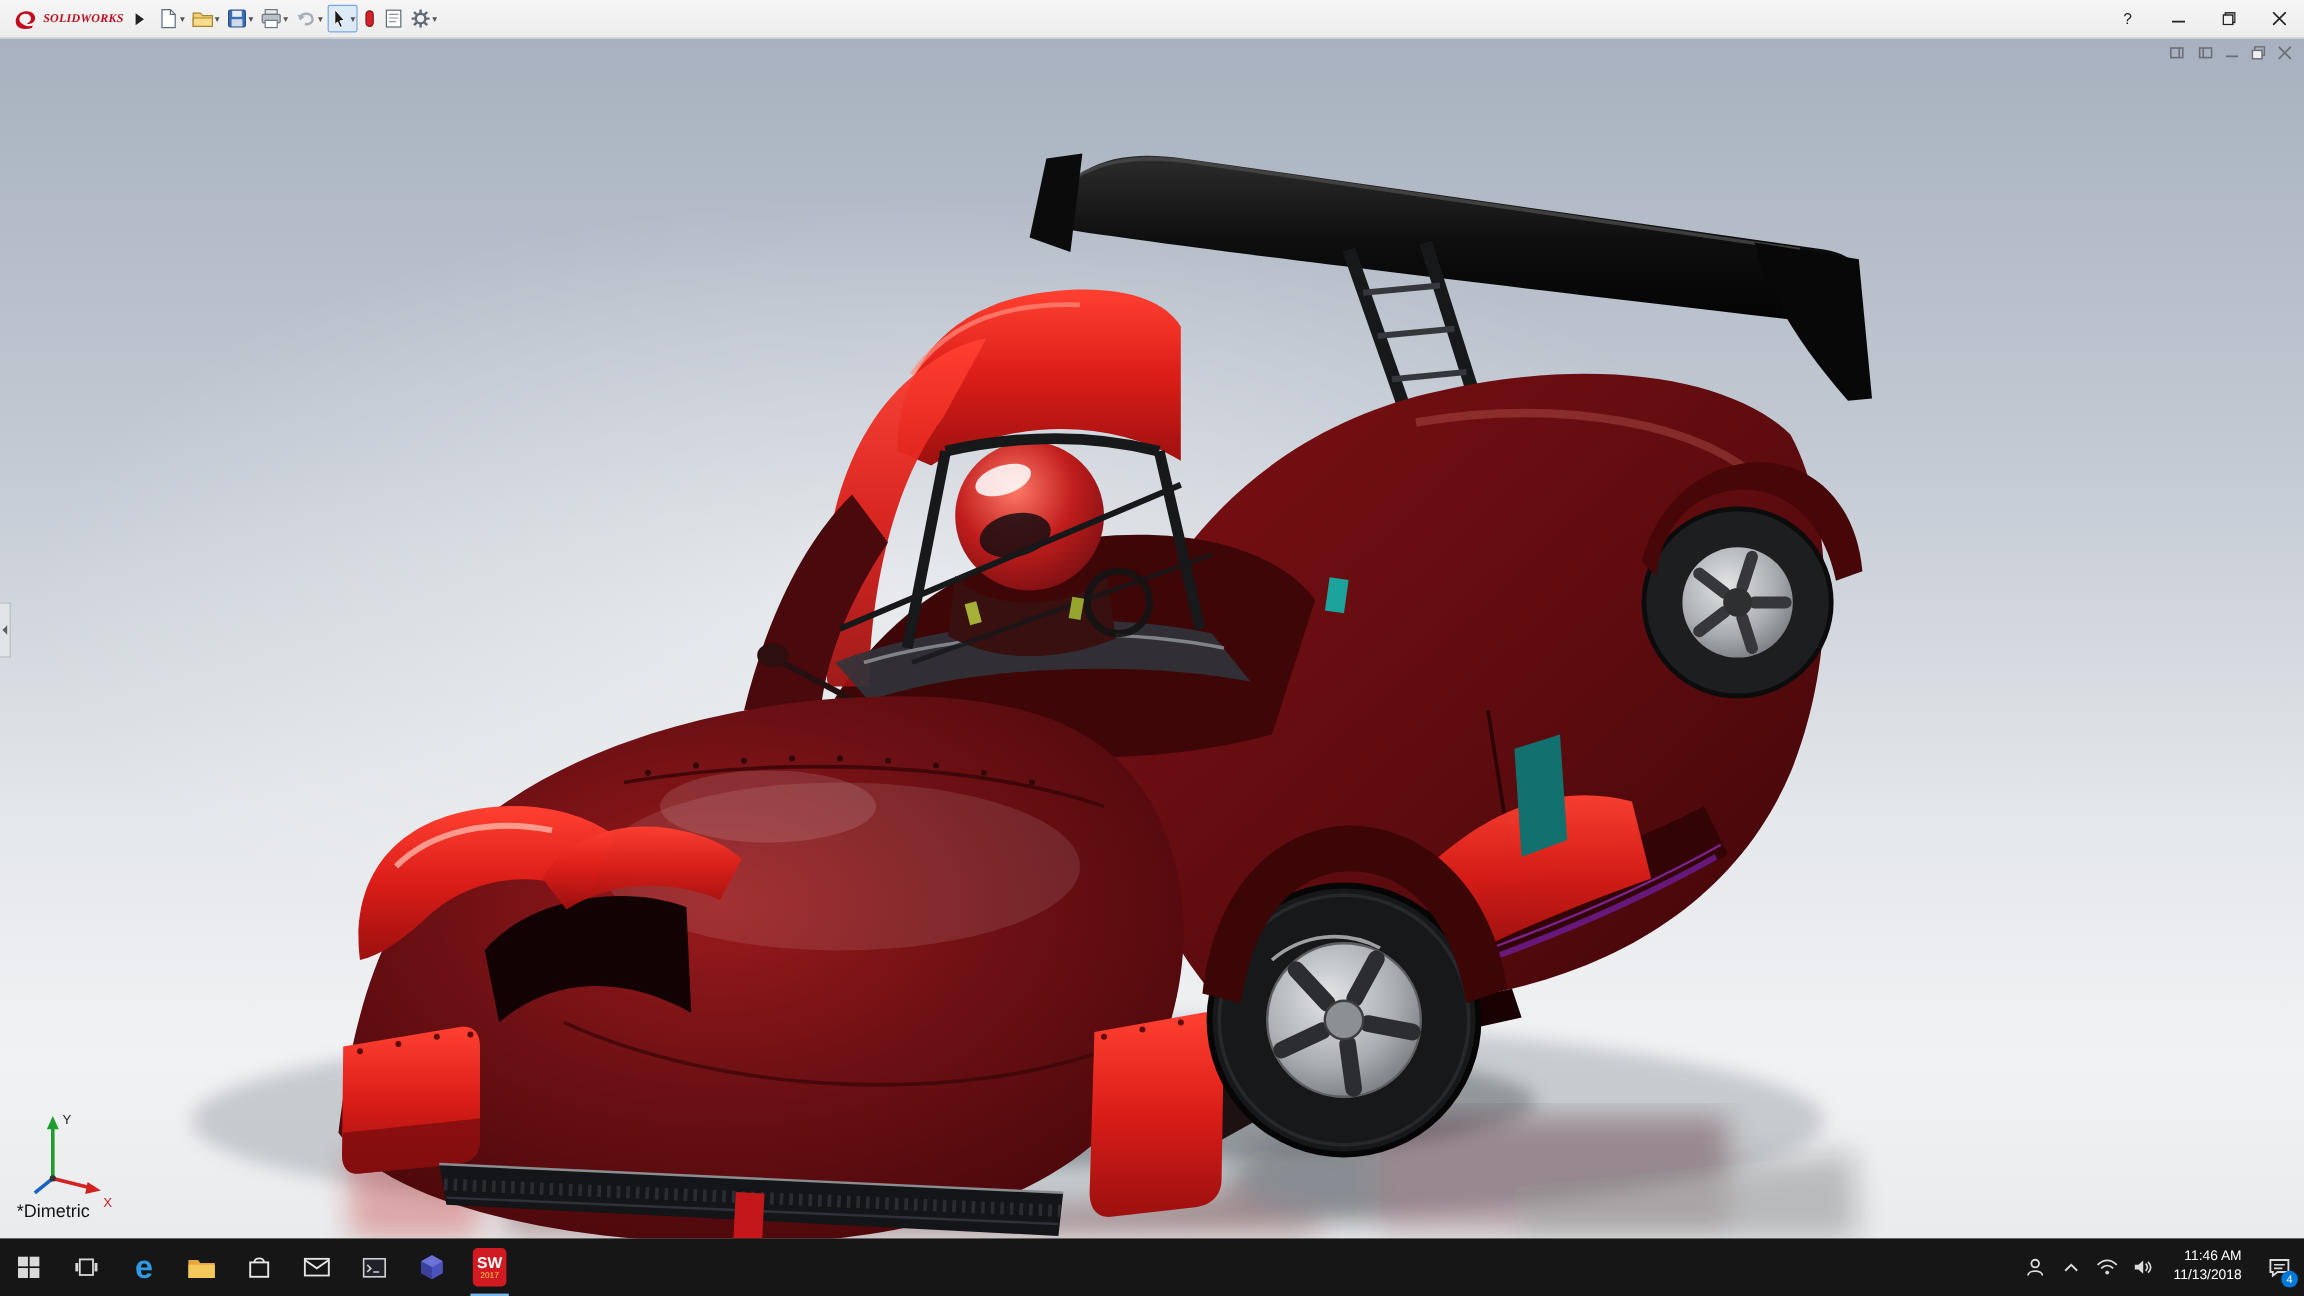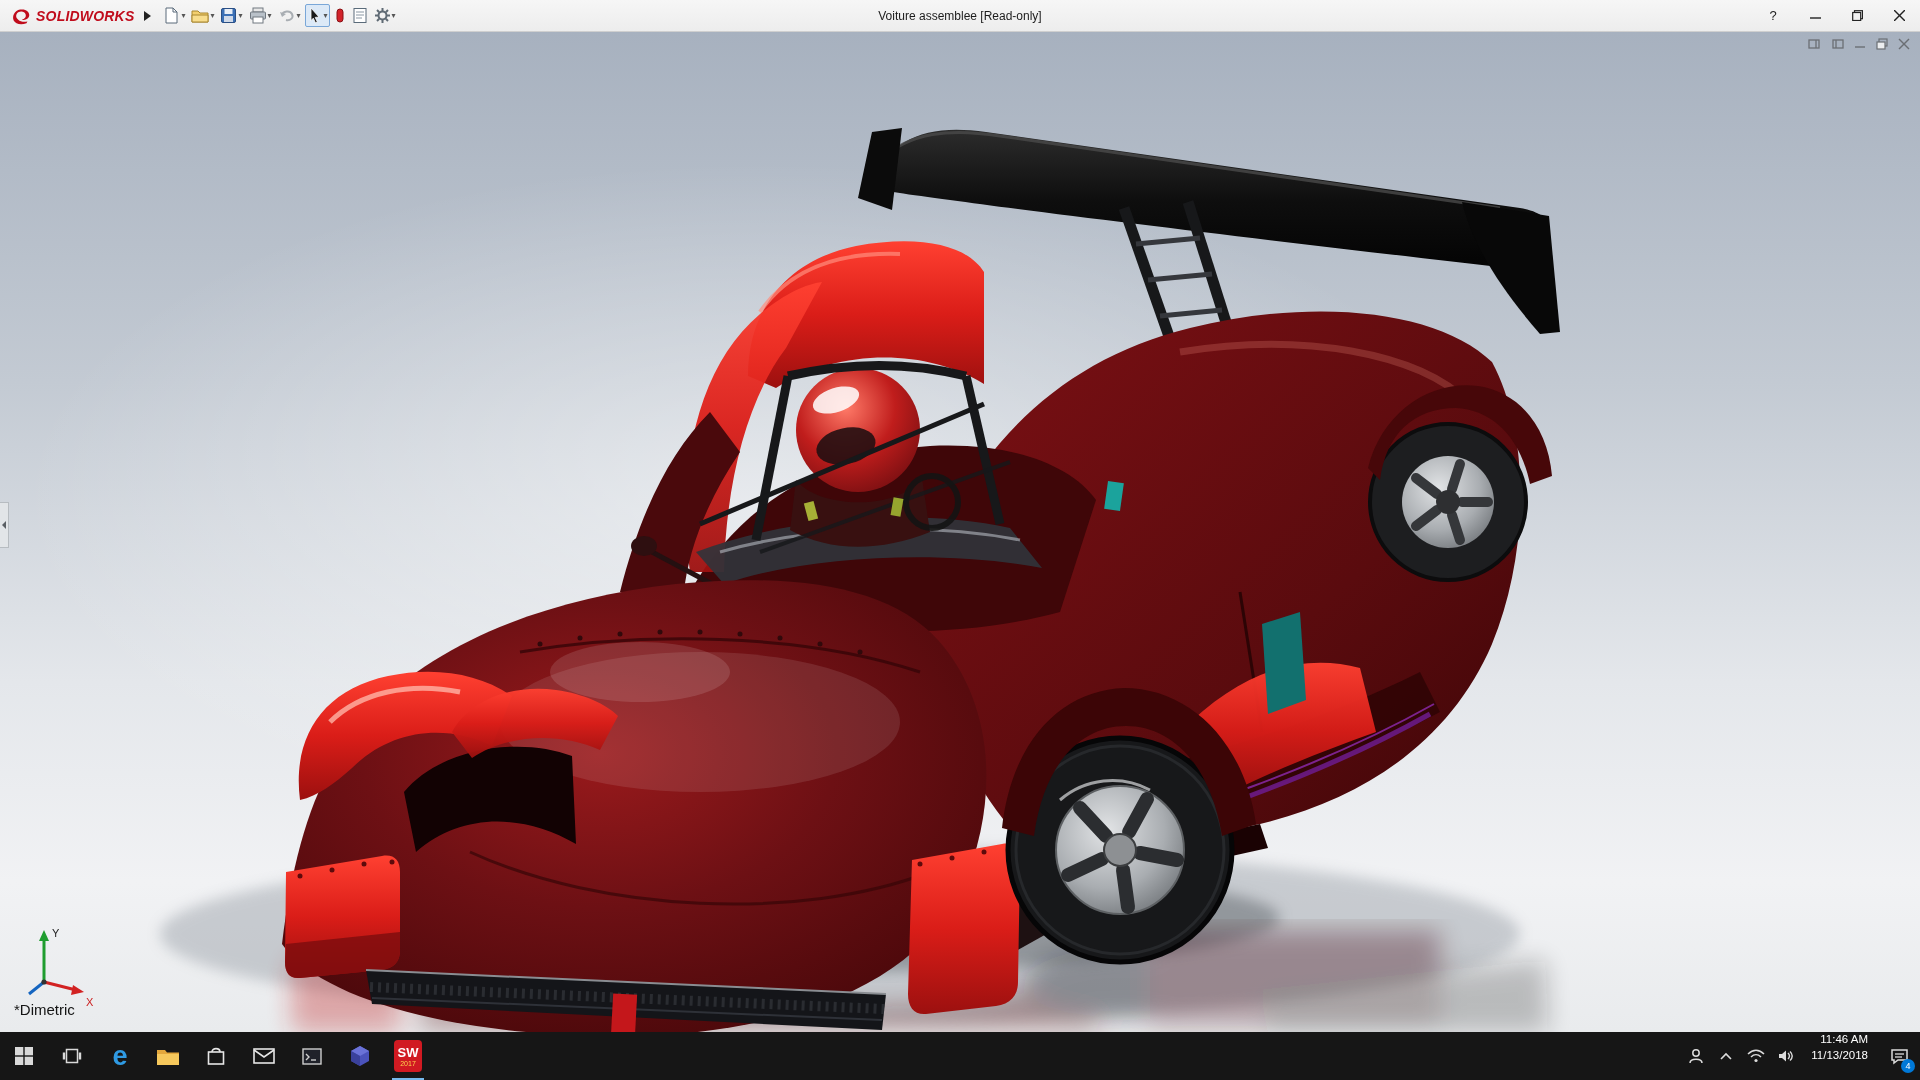--- a/index.html
+++ b/index.html
@@ -5,22 +5,22 @@
   * { margin:0; padding:0; box-sizing:border-box; }
   html,body { width:1920px; height:1080px; overflow:hidden;
     font-family:"Liberation Sans","DejaVu Sans",sans-serif; background:#e9ebed; }
 
   
   .titlebar { position:absolute; top:0; left:0; width:1920px; height:32px;
     background:linear-gradient(#f6f6f6,#ededed); border-bottom:1px solid #cfcfcf;
     display:flex; align-items:center; }
   .brand { display:flex; align-items:center; gap:4px; padding:0 6px 0 10px; }
   .ds-swirl { width:22px; height:22px; }
-  .brand-text { font-size:14px; font-weight:bold; font-style:italic;
-    color:#c00c1c; letter-spacing:.2px; }
+  .brand-text { font-size:10px; font-weight:bold; font-style:italic;
+    color:#c00c1c; letter-spacing:.2px;font-family:Liberation Serif, serif; }
   .brand-arrow { width:0; height:0; border-left:7px solid #222;
     border-top:5px solid transparent; border-bottom:5px solid transparent; margin:0 10px 0 4px; }
   .tb-group { display:flex; align-items:center; gap:2px; }
   .tb-btn { display:flex; align-items:center; padding:3px 2px; border-radius:2px; }
   .tb-btn svg { display:block; }
   .tb-caret { font-size:8px; color:#555; margin-left:1px; }
   .tb-btn.active { background:#dcE9f7; border:1px solid #7aa7d8; padding:2px 1px; }
   .win-title { position:absolute; left:0; right:0; text-align:center; font-size:12px;
     color:#1c1c1c; pointer-events:none; }
   .win-controls { margin-left:auto; display:flex; align-items:center; gap:0; z-index:2; }
@@ -53,21 +53,21 @@
   .search-box input::placeholder { color:#767676; }
   .cortana-ring { width:22px; height:22px; border-radius:50%; border:2.5px solid #1f9bde; }
   .edge-e { font-size:27px; font-weight:bold; color:#2f9ae3; }
   .sw-badge { width:28px; height:32px; background:#d11a22; border-radius:4px;
     display:flex; flex-direction:column; align-items:center; justify-content:center; line-height:1; }
   .sw-badge .sw { color:#fff; font-weight:bold; font-size:13px; }
   .sw-badge .yr { color:#ffd44d; font-size:7px; margin-top:1px; }
   .running-line { position:absolute; bottom:0; left:8px; right:8px; height:2px; background:#76b9ed; }
   .tray { margin-left:auto; display:flex; align-items:stretch; }
   .tray-icon { width:30px; display:flex; align-items:center; justify-content:center; }
-  .clock { display:flex; flex-direction:column; align-items:flex-end; justify-content:flex-start;
+  .clock { display:flex; flex-direction:column; align-items:flex-end; justify-content:center;
     color:#fff; font-size:11.5px; line-height:1.35; padding:0 10px; }
   .action-center { width:42px; display:flex; align-items:center; justify-content:center; position:relative; }
   .ac-badge { position:absolute; right:5px; bottom:7px; min-width:14px; height:14px;
     background:#0078d7; color:#fff; border-radius:7px; font-size:9px; display:flex;
     align-items:center; justify-content:center; padding:0 2px; }
 </style>
 </head>
 <body>
 
 <div class="titlebar">
@@ -147,21 +147,20 @@
           <line x1="3" y1="3" x2="5.2" y2="5.2"></line>
             <line x1="11.8" y1="11.8" x2="14" y2="14"></line>
           <line x1="14" y1="3" x2="11.8" y2="5.2"></line>
             <line x1="5.2" y1="11.8" x2="3" y2="14"></line>
         </g>
       </svg>
         <span class="tb-caret">▾</span>
     </div>
   </div>
 
-  <div class="win-title">Voiture assemblee [Read-only]</div>
 
   <div class="win-controls">
     <div class="win-ctl">
       <span>?</span>
     </div>
     <div class="win-ctl">
       <svg width="11" height="11">
           <line x1="0" y1="8" x2="11" y2="8" stroke="#222" stroke-width="1.4"></line>
         </svg>
     </div>

